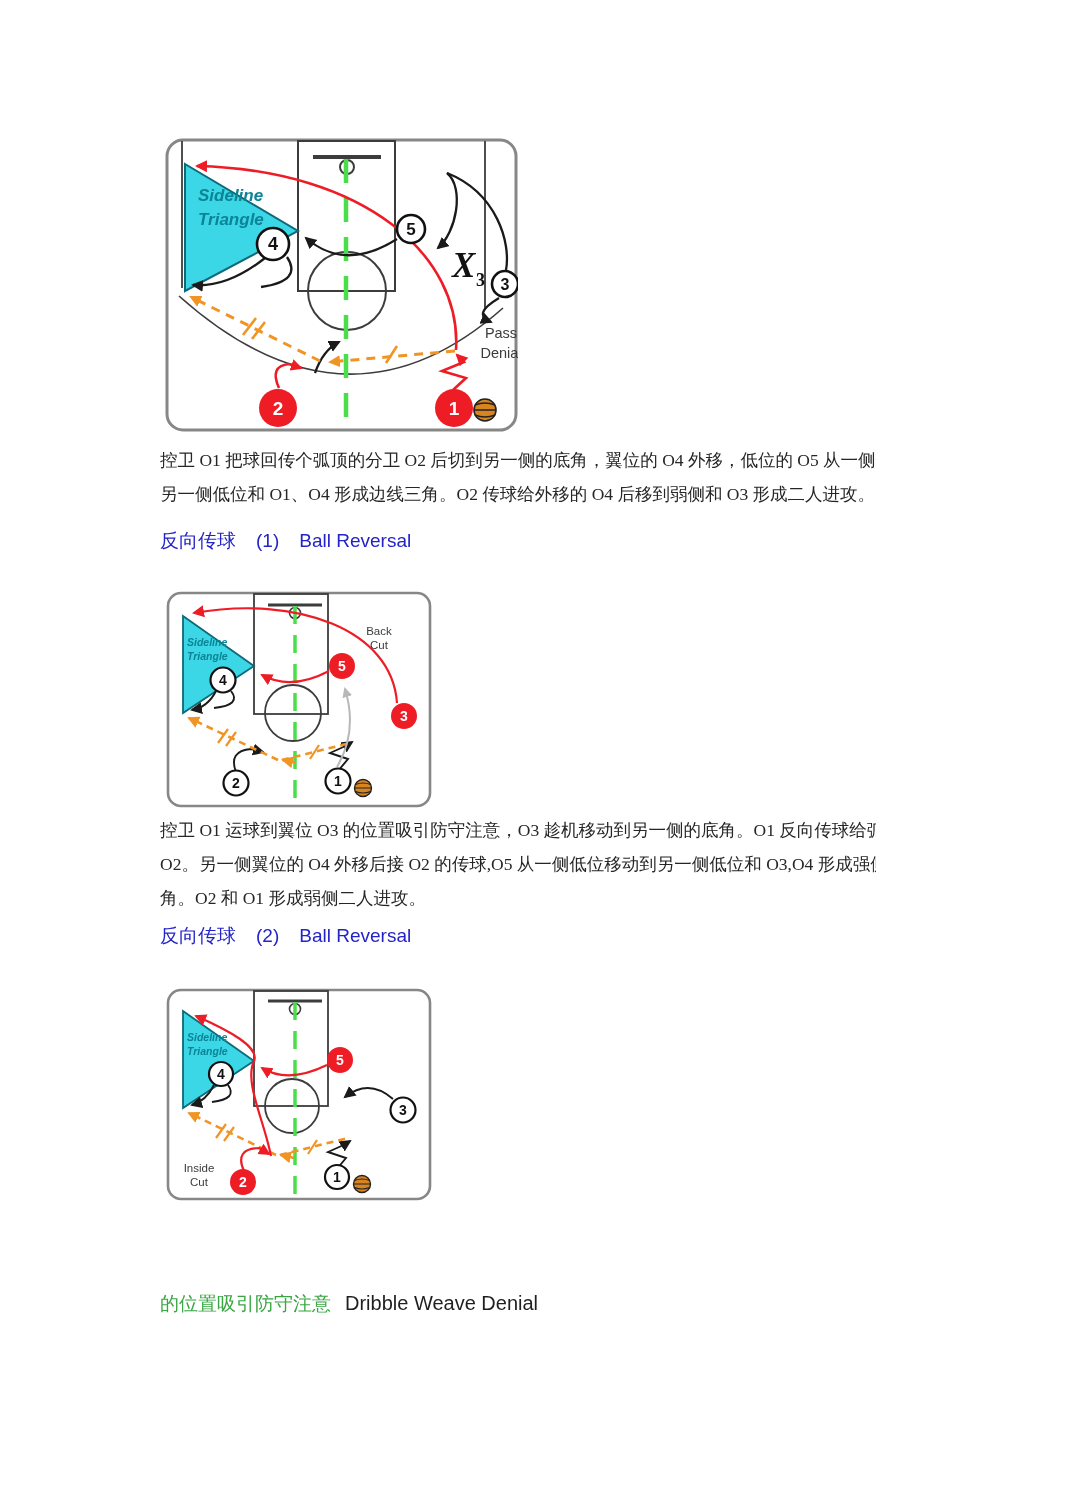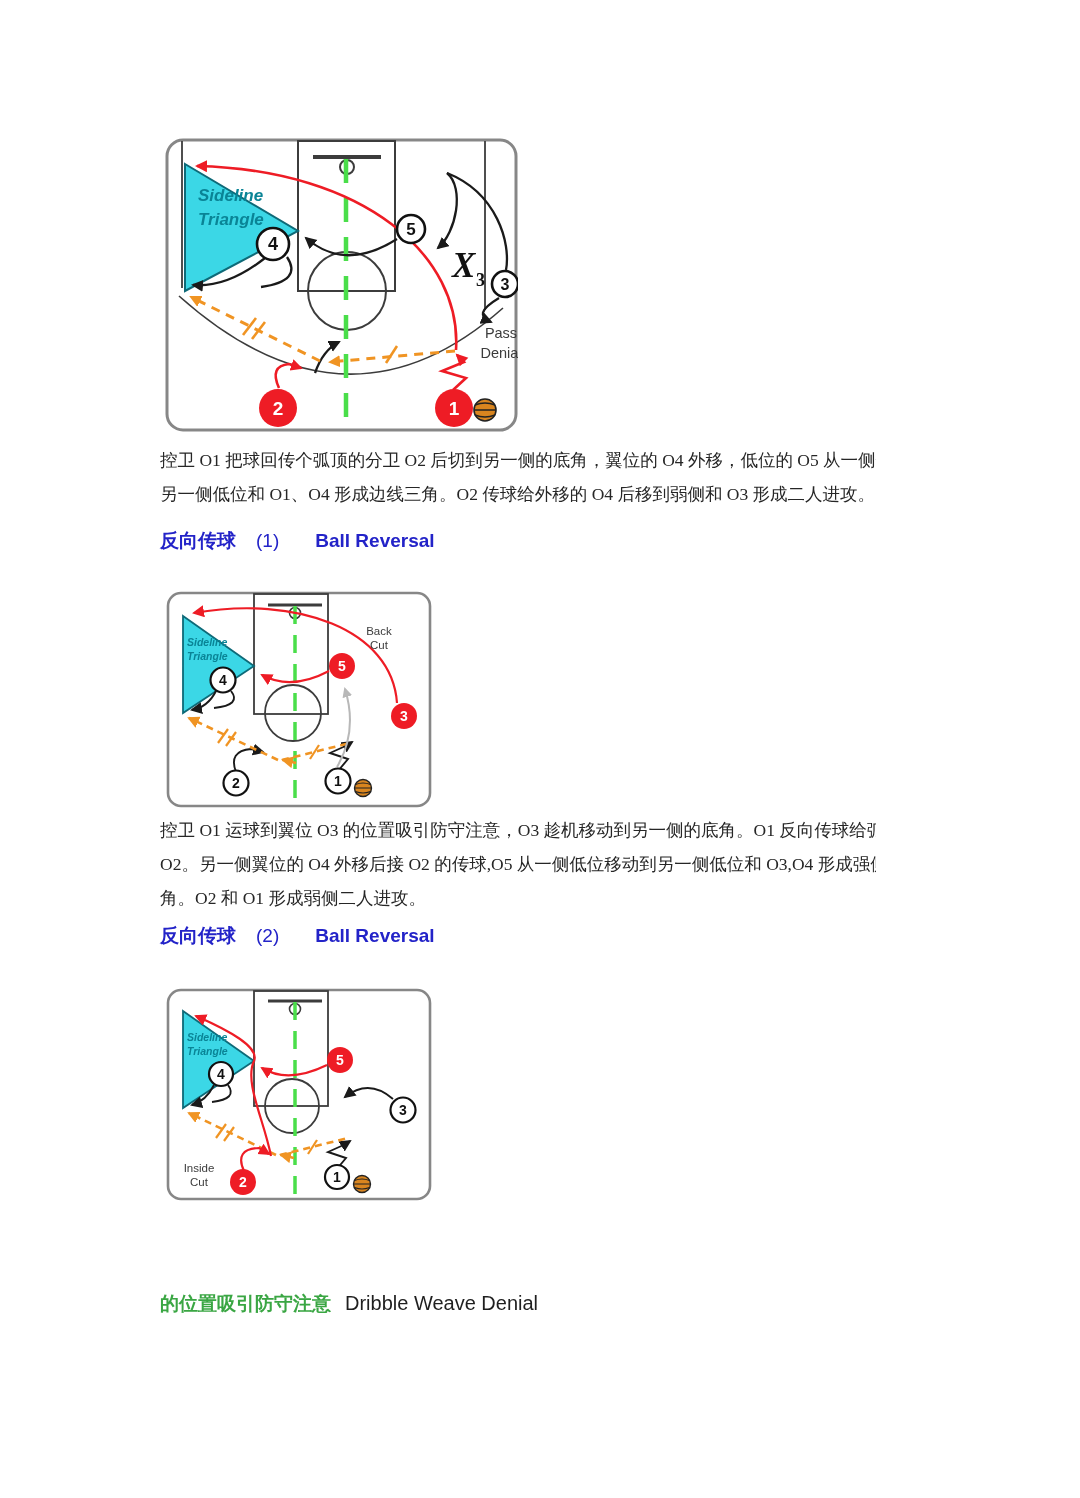--- a/index.html
+++ b/index.html
@@ -2,23 +2,23 @@
 <html><head>
 <meta charset="utf-8">
 <style>
   html,body{margin:0;padding:0;background:#ffffff;}
   #page{position:relative;width:876px;height:1498px;background:#ffffff;overflow:hidden;
         font-family:"Liberation Serif","DejaVu Serif",serif;}
   .abs{position:absolute;}
   .para{width:786px;font-size:17.5px;line-height:34px;color:#262626;
         font-family:"Liberation Serif","DejaVu Serif",serif;}
   .heading{display:flex;align-items:baseline;font-size:19px;white-space:nowrap;}
-  .heading .zh{font-family:"Liberation Serif","DejaVu Serif",serif;font-weight:700;}
+  .heading .zh{font-family:"Liberation Serif","DejaVu Serif",serif;font-weight:400;}
   .heading .num{margin-left:20px;font-family:"Liberation Sans","DejaVu Sans",sans-serif;}
-  .heading .en{margin-left:36px;font-family:"Liberation Sans","DejaVu Sans",sans-serif;font-weight:700;}
+  .heading .en{margin-left:20px;font-family:"Liberation Sans","DejaVu Sans",sans-serif;font-weight:400;}
   .h-blue .zh,.h-blue .num,.h-blue .en{color:#2323c8;}
   .h-green .zh{color:#3aa643;}
   .h-green .en{color:#1f1f1f;margin-left:14px;font-weight:500;font-size:20px;}
   svg text{user-select:none;}
   .tri-label{font-family:"Liberation Sans","DejaVu Sans",sans-serif;font-style:italic;font-weight:600;fill:#0a8496;}
   .small-label{font-family:"Liberation Sans","DejaVu Sans",sans-serif;fill:#3c3c3c;}
   .pnum{font-family:"Liberation Sans","DejaVu Sans",sans-serif;font-weight:700;}
 </style>
 </head>
 <body>

